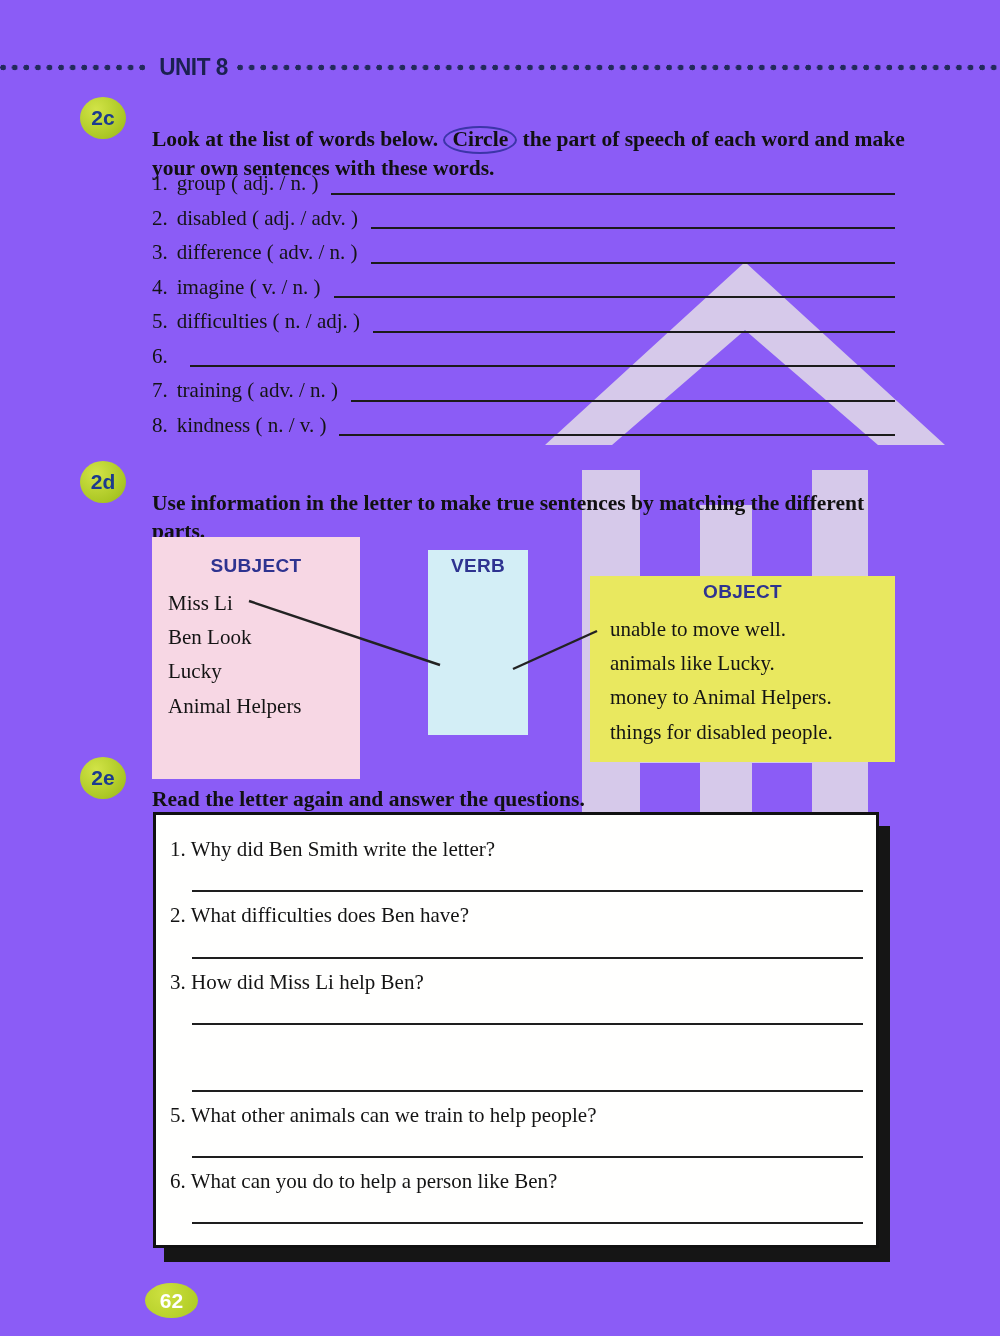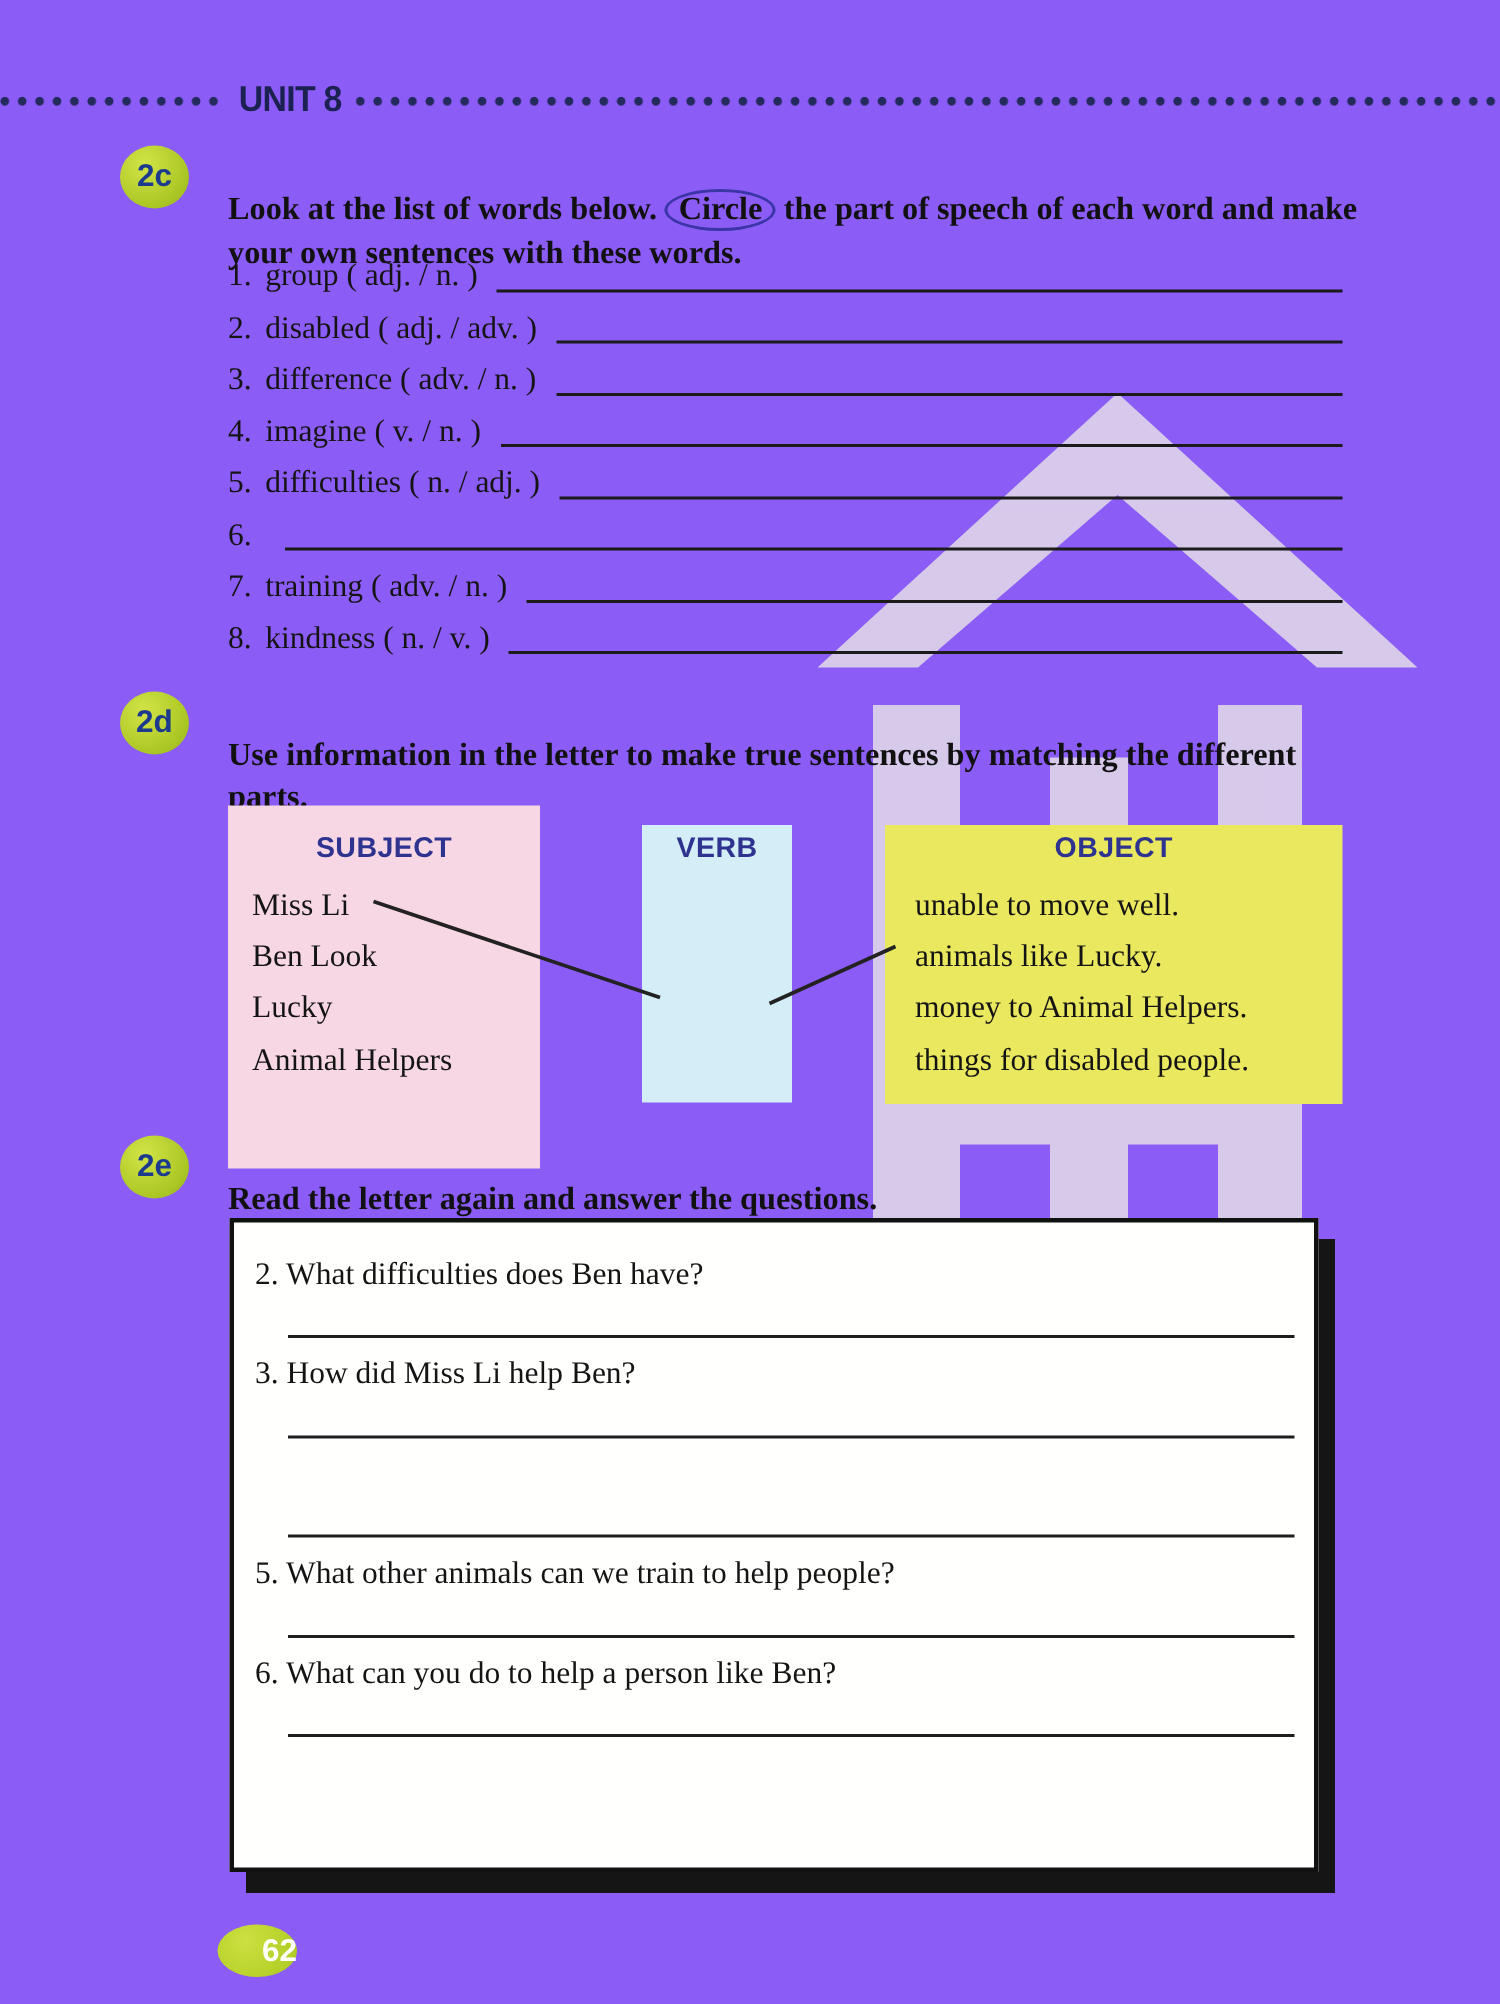--- a/index.html
+++ b/index.html
@@ -41,41 +41,41 @@
   
   .word-list { position:absolute; left:152px; top:166px; width:743px; z-index:3; }
   .w-item { display:flex; height:34.55px; font-size:21px; line-height:34.55px; white-space:pre; }
   .w-num { margin-right:9px; }
   .w-blank { flex:1; border-bottom:2px solid #1b1b1b; margin:0 0 6px 13px; align-self:flex-end; }
 
   
   .col { position:absolute; box-sizing:border-box; z-index:3; }
   .col-subject { left:152px; top:537px; width:208px; height:242px; background:#f7d7e4; padding-top:17px; }
   .col-verb    { left:428px; top:550px; width:100px; height:185px; background:#d3eef6; padding-top:4px; text-align:center; }
-  .col-object  { left:590px; top:550px; width:305px; height:186px; background:#e9e85f; padding-top:4px; }
+  .col-object  { left:590px; top:576px; width:305px; height:186px; background:#e9e85f; padding-top:4px; }
   .col-header { font-family:"Liberation Sans",sans-serif; font-weight:bold; font-size:19px;
     color:#2e3390; text-align:center; height:28px; line-height:24px; letter-spacing:.3px; }
   .col-rows { margin-top:4px; font-size:21px; line-height:34.2px; }
   .col-subject .col-rows { padding-left:16px; }
   .col-object  .col-rows { padding-left:20px; }
 
   .match-svg { position:absolute; inset:0; z-index:4; pointer-events:none; }
 
   
   .q-box { position:absolute; left:153px; top:812px; width:726px; height:436px; z-index:3;
     box-sizing:border-box; border:3px solid #111; background:#fffffe;
     box-shadow:11px 14px 0 #151515; padding-top:20px; }
   .qa { position:relative; height:66.4px; }
   .q-text { margin-left:14px; font-size:21px; line-height:28px; white-space:pre; }
   .q-line { position:absolute; left:36px; right:13px; bottom:9px; border-bottom:2px solid #1e1e1e; }
 
   
   .page-badge { position:absolute; left:145px; top:1283px; width:53px; height:35px; z-index:3;
     border-radius:50%; background:radial-gradient(circle at 35% 30%, #cde040, #abc91f);
-    display:flex; align-items:center; justify-content:flex-end;
+    display:flex; align-items:center; justify-content:center;
     font-family:"Liberation Sans",sans-serif; font-weight:bold; font-size:21px; color:#fff; }
 
   
   .watermark { position:absolute; inset:0; z-index:1; pointer-events:none; }
 </style>
 </head>
 <body>
 
 <div class="page">
 
@@ -174,20 +174,24 @@
     <line x1="513" y1="669" x2="597" y2="631" stroke="#222" stroke-width="2.4"></line>
   </svg>
 
   <div class="badge badge-2e">
     <span>2e</span>
   </div>
   <p class="instr instr-2e">Read the letter again and answer the questions.</p>
 
   <div class="q-box">
     <div class="qa">
+      <div class="q-text"><span>1.</span> <span>Why did Ben Smith write the letter?</span></div>
+      <div class="q-line"></div>
+    </div>
+    <div class="qa">
       <div class="q-text"><span>2.</span> <span>What difficulties does Ben have?</span></div>
       <div class="q-line"></div>
     </div>
     <div class="qa">
       <div class="q-text"><span>3.</span> <span>How did Miss Li help Ben?</span></div>
       <div class="q-line"></div>
     </div>
     <div class="qa">
       <div class="q-line"></div>
     </div>

